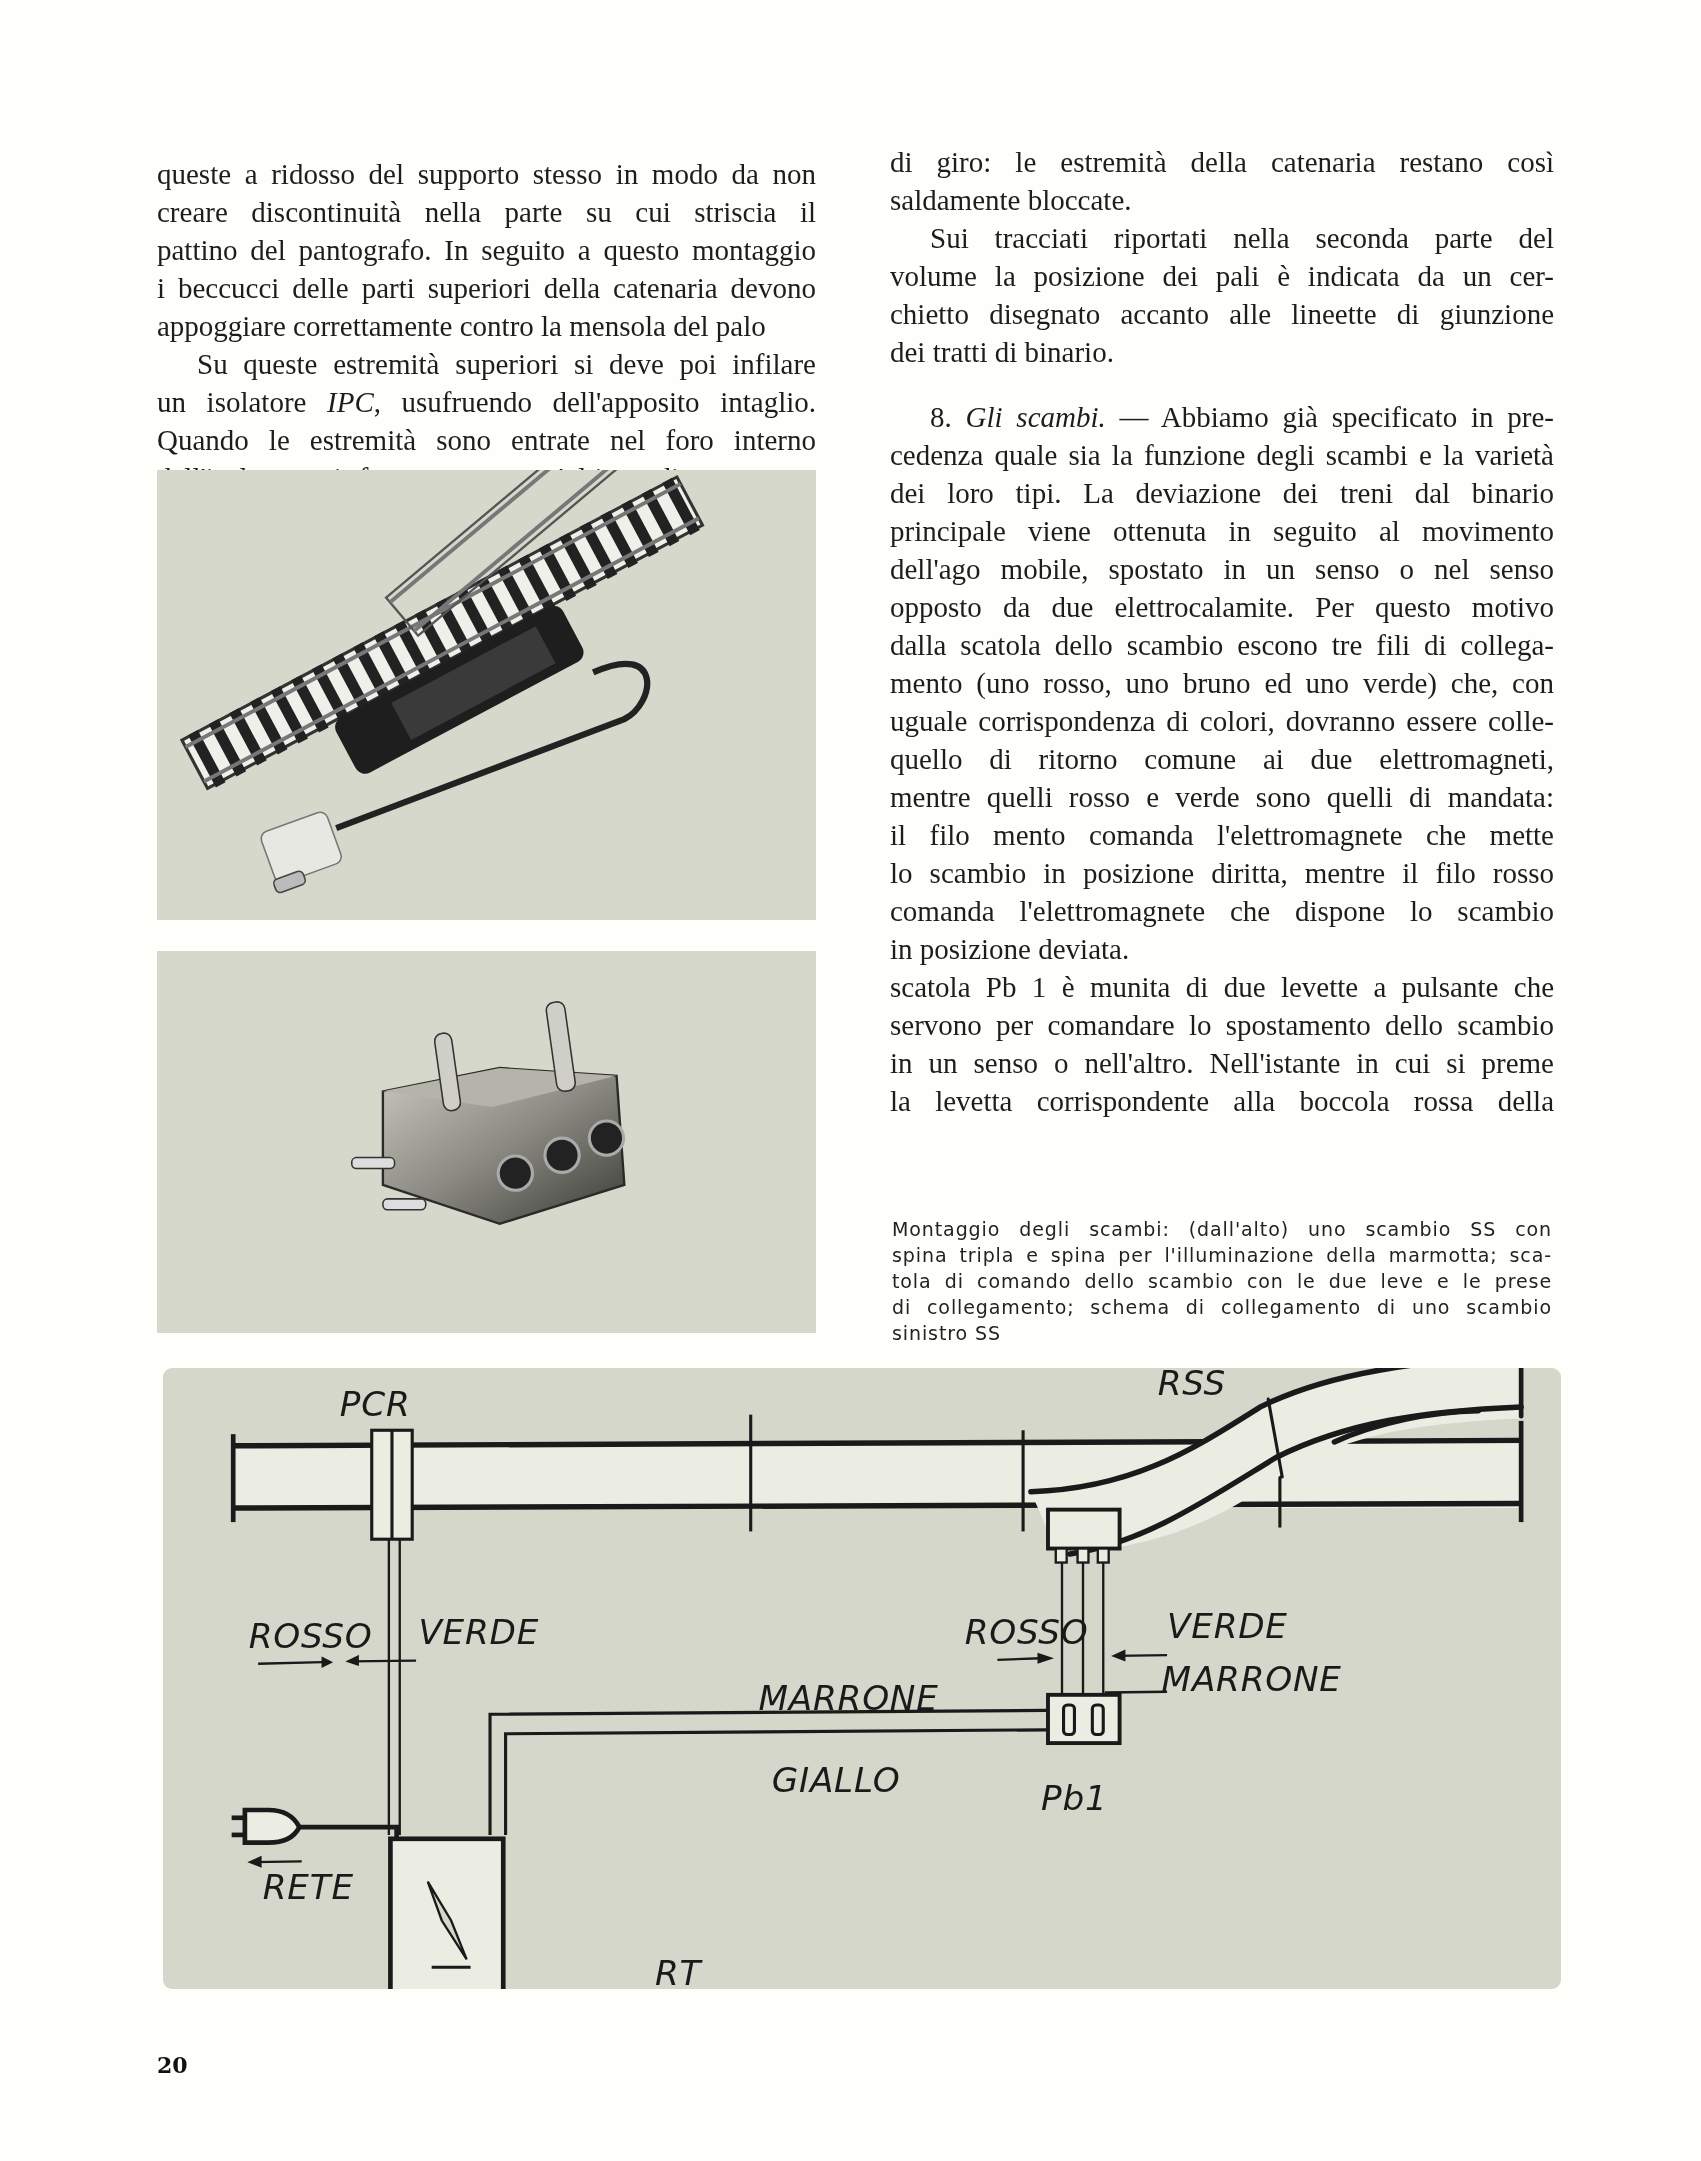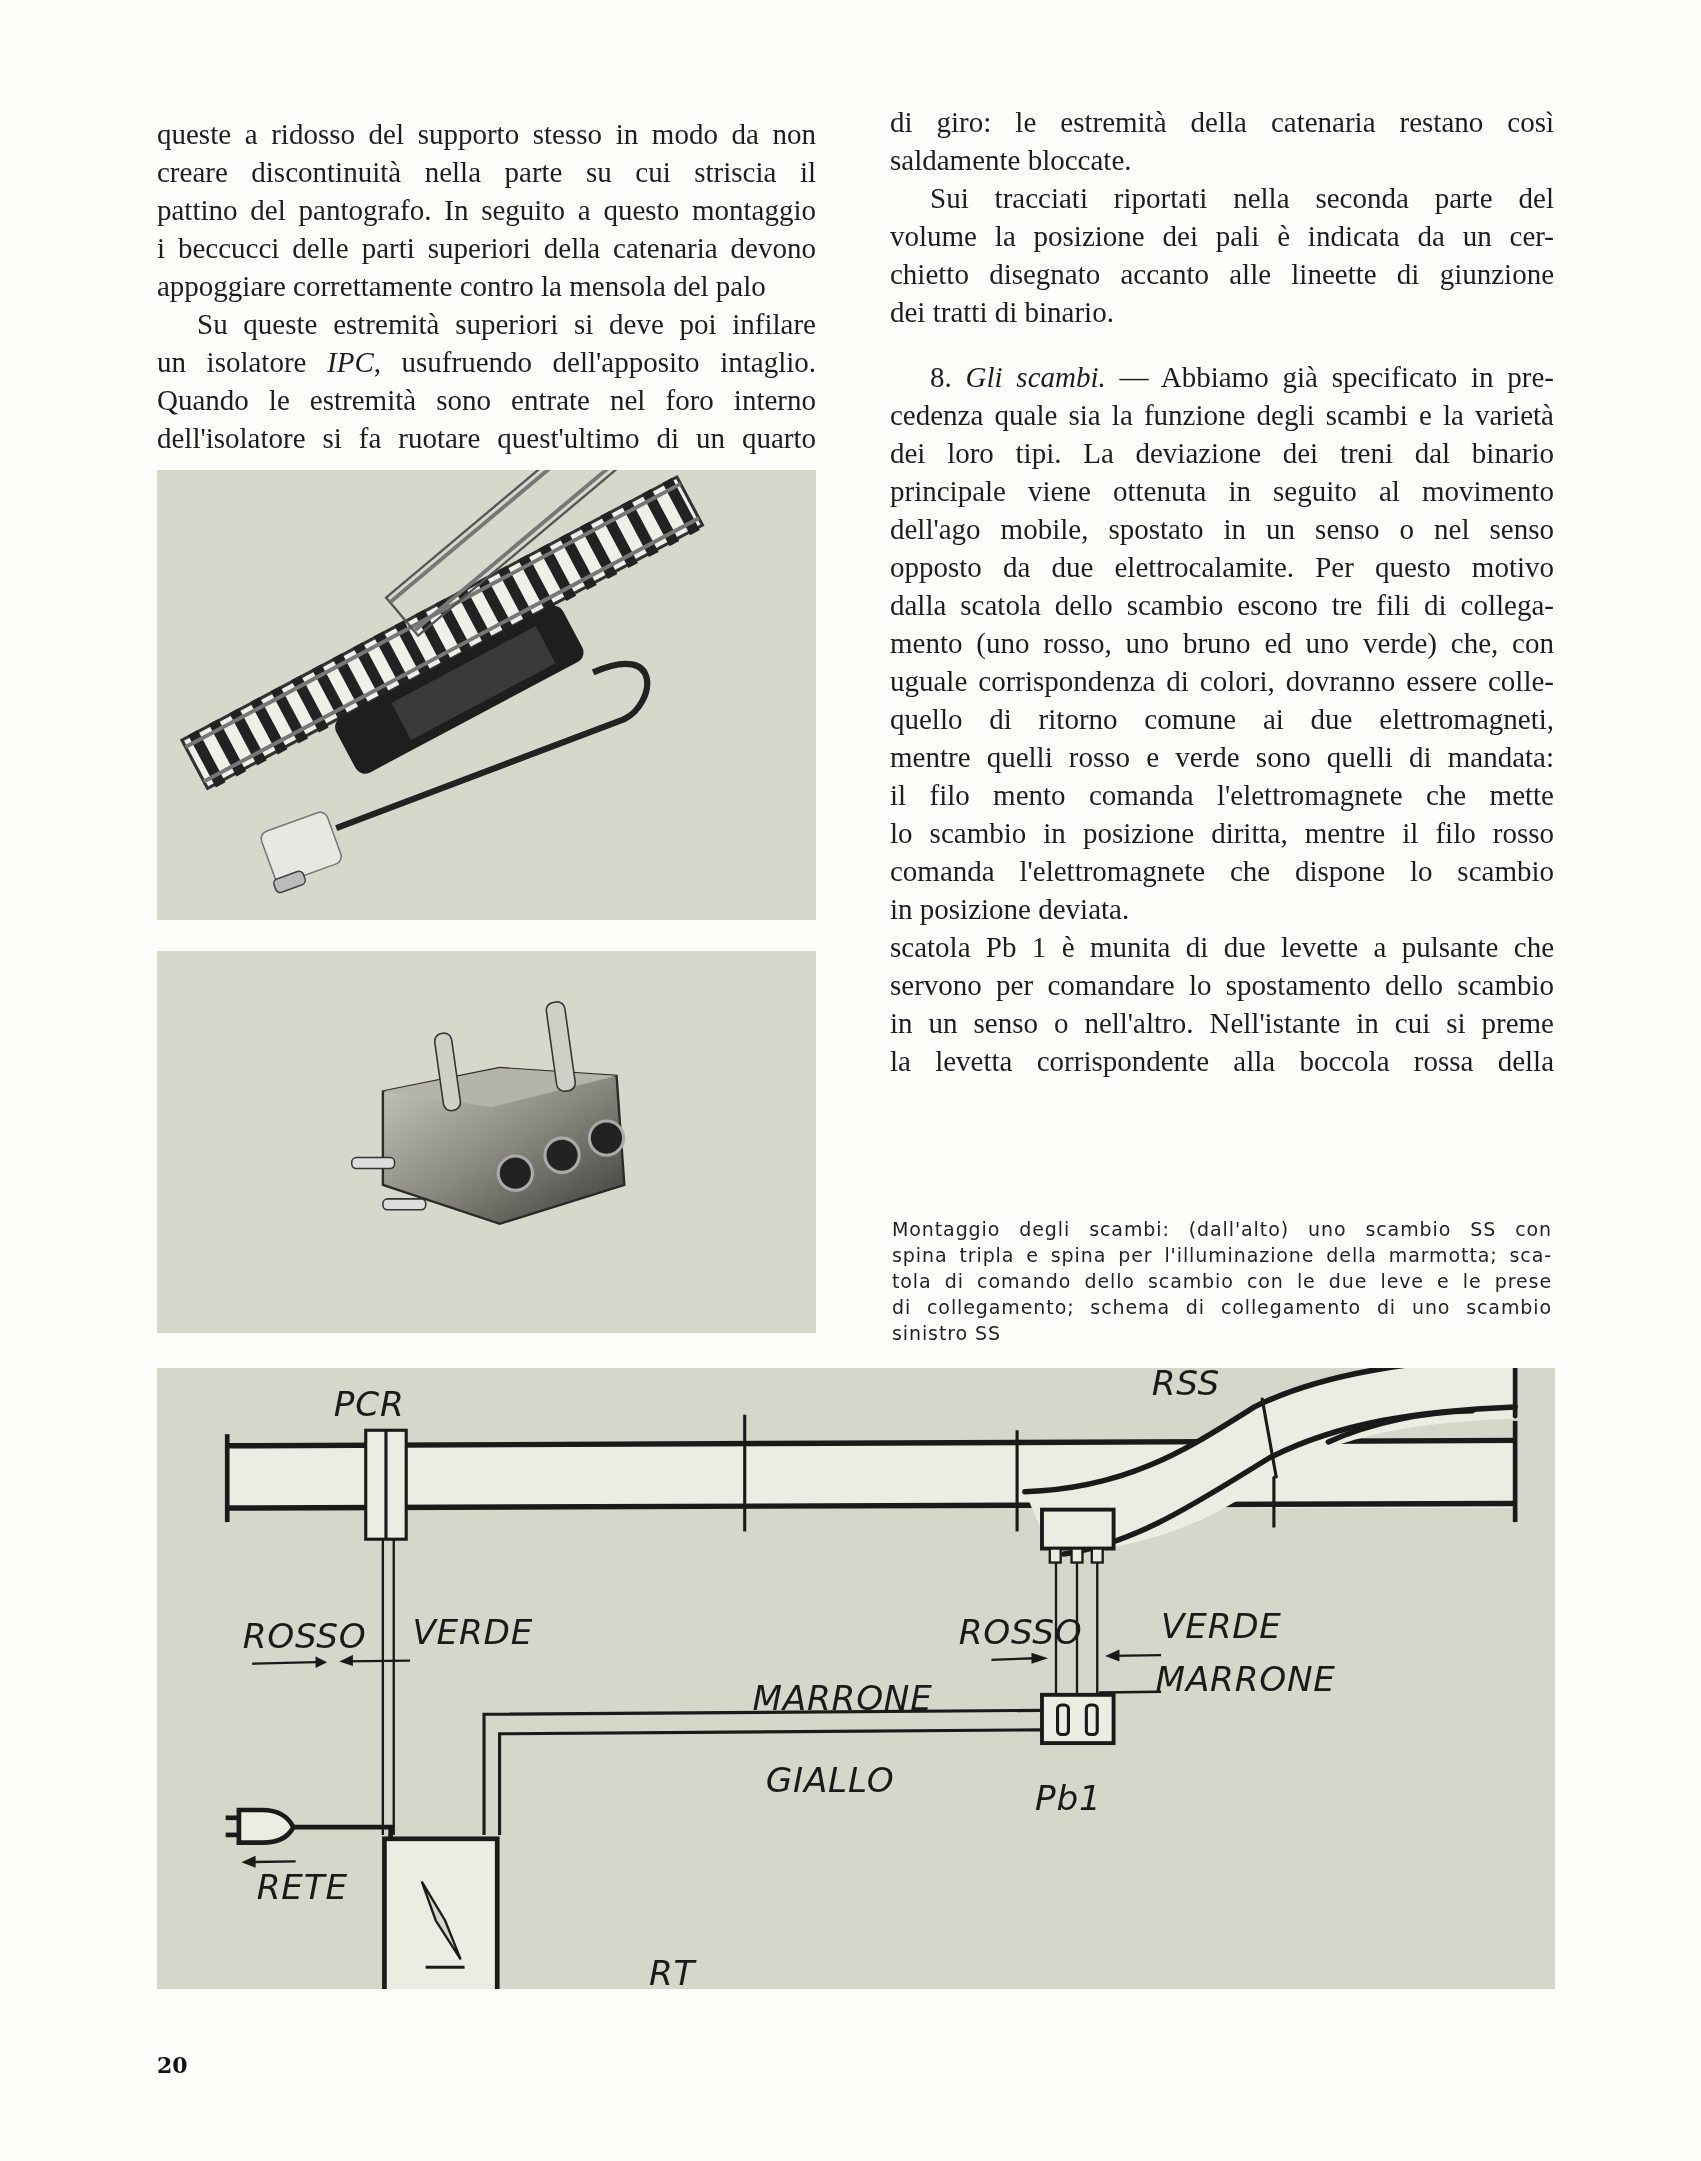--- a/index.html
+++ b/index.html
@@ -1,33 +1,33 @@
 <!DOCTYPE html>
 <html style="font-size:12.5px"><head>
 <meta charset="utf-8">
 <style>
   html, body { margin:0; padding:0; }
   body { width:1701px; height:2161px; background:#fefefb; position:relative; overflow:hidden;
          font-family:"Liberation Serif","DejaVu Serif",serif; color:#1d1d1b; }
-  .col { position:absolute; font-size:29px; line-height:38px; }
+  .col { position:absolute; font-size:29px; line-height:38px;margin-top:40px; }
   .col p { margin:0; text-align:justify; text-align-last:justify; }
   .col p.last { text-align-last:left; }
   .col p.ind { text-indent:40px; }
   .col .gap { height:26.5px; }
   #left-col { left:157px; top:115px; width:659px; }
   #right-col { left:890px; top:103px; width:664px; }
   .photo { position:absolute; background:#d6d8cc; overflow:hidden; }
   #photo-turnout { left:157px; top:470px; width:659px; height:450px; }
   #photo-box { left:157px; top:951px; width:659px; height:382px; }
   #caption { position:absolute; left:892px; top:1216px; width:660px;
              font-family:"DejaVu Sans","Liberation Sans",sans-serif; font-size:19px; line-height:26px;
              letter-spacing:0.9px; color:#222; }
   #caption p { margin:0; text-align:justify; text-align-last:justify; }
   #caption p.last { text-align-last:left; }
-  #diagram { position:absolute; left:157px; top:1368px; width:1398px; height:621px; background:#d4d7ca; }
+  #diagram { position:absolute; left:163px; top:1368px; width:1398px; height:621px; background:#d4d7ca;border-radius:9px; }
   #diagram svg { position:absolute; left:0; top:0; }
   .dlabel { font-family:"DejaVu Sans","Liberation Sans",sans-serif; font-style:italic; font-size:44px;
             fill:#1a1a1a; letter-spacing:1px; }
   #page-number { position:absolute; left:157px; top:2052px; font-family:"DejaVu Serif",serif;
                  font-weight:bold; font-size:22px; color:#111;text-align:center; }
   i { font-style:italic; }
 </style>
 </head>
 <body>
 

